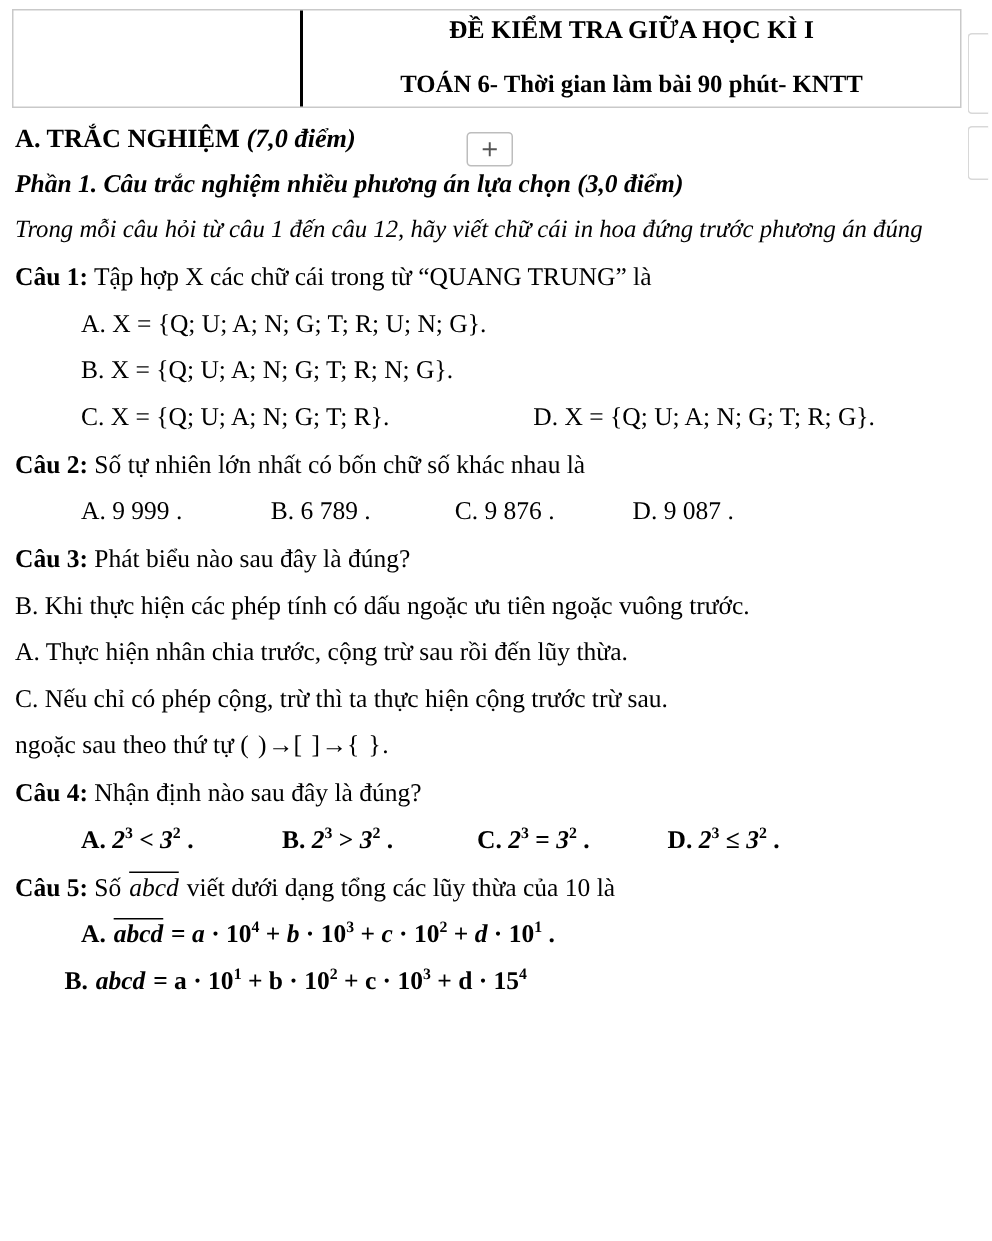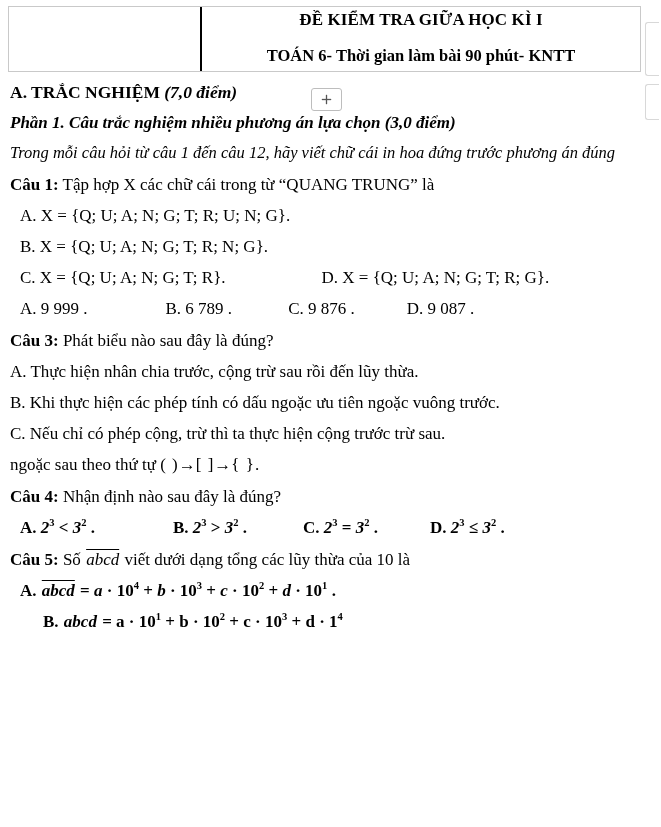--- a/index.html
+++ b/index.html
@@ -137,30 +137,30 @@
   .instr.cont { margin-top: 13px; }
 
   .q-line {
     margin-top: 15px;
     font-size: 17px;
   }
   .q-label { font-weight: bold; }
 
   .opt-line {
     margin-top: 14px;
-    padding-left: 20px;
+    padding-left: 54px;
     font-size: 17px;
   }
   .opt-line.flush {
     padding-left: 10px;
   }
   .opt-inline {
     display: inline-block;
   }
-  .opt-gap-1 { margin-left: 78px; }
+  .opt-gap-1 { margin-left: 59px; }
   .opt-gap-2 { margin-left: 56px; }
   .opt-gap-3 { margin-left: 52px; }
   .opt-gap-4 { margin-left: 52px; }
   .opt-gap-d { margin-left: 96px; }
 
   .math { font-family: "Liberation Serif", "DejaVu Serif", serif; font-weight: bold; }
   .mit { font-style: italic; }
   .ovl {
     text-decoration: overline;
     font-style: italic;
@@ -213,31 +213,32 @@
 
     <div class="line part-head"><span>Phần 1. Câu trắc nghiệm nhiều phương án lựa chọn </span><span class="upr">(3,0 điểm)</span></div>
 
     <div class="line instr">Trong mỗi câu hỏi từ câu 1 đến câu 12, hãy viết chữ cái in hoa đứng trước phương án đúng</div>
 
     <div class="line q-line"><span class="q-label">Câu 1:</span><span> Tập hợp X các chữ cái trong từ “QUANG TRUNG” là</span></div>
     <div class="line opt-line">A. X = {Q; U; A; N; G; T; R; U; N; G}.</div>
     <div class="line opt-line">B. X = {Q; U; A; N; G; T; R; N; G}.</div>
     <div class="line opt-line"><span class="opt-inline">C. X = {Q; U; A; N; G; T; R}.</span><span class="opt-inline opt-gap-d">D. X = {Q; U; A; N; G; T; R; G}.</span></div>
 
+    <div class="line q-line"><span class="q-label">Câu 2:</span><span> Số tự nhiên lớn nhất có bốn chữ số khác nhau là</span></div>
     <div class="line opt-line"><span class="opt-inline">A. 9 999 .</span><span class="opt-inline opt-gap-1">B. 6 789 .</span><span class="opt-inline opt-gap-2">C. 9 876 .</span><span class="opt-inline opt-gap-3">D. 9 087 .</span></div>
 
     <div class="line q-line"><span class="q-label">Câu 3:</span><span> Phát biểu nào sau đây là đúng?</span></div>
+    <div class="line opt-line flush">B. Khi thực hiện các phép tính có dấu ngoặc ưu tiên ngoặc vuông trước.</div>
     <div class="line opt-line flush">A. Thực hiện nhân chia trước, cộng trừ sau rồi đến lũy thừa.</div>
-    <div class="line opt-line flush">B. Khi thực hiện các phép tính có dấu ngoặc ưu tiên ngoặc vuông trước.</div>
     <div class="line opt-line flush">C. Nếu chỉ có phép cộng, trừ thì ta thực hiện cộng trước trừ sau.</div>
     <div class="line opt-line flush"><span>ngoặc sau theo thứ tự </span><span class="brk">( )</span><span>→</span><span class="brk">[ ]</span><span>→</span><span class="brk">{ }</span><span>.</span></div>
 
     <div class="line q-line"><span class="q-label">Câu 4:</span><span> Nhận định nào sau đây là đúng?</span></div>
     <div class="line opt-line math"><span class="opt-inline"><span>A. </span><span class="mit">2</span><sup>3</sup><span> &lt; </span><span class="mit">3</span><sup>2</sup><span> .</span></span><span class="opt-inline opt-gap-1"><span>B. </span><span class="mit">2</span><sup>3</sup><span> &gt; </span><span class="mit">3</span><sup>2</sup><span> .</span></span><span class="opt-inline opt-gap-2"><span>C. </span><span class="mit">2</span><sup>3</sup><span> = </span><span class="mit">3</span><sup>2</sup><span> .</span></span><span class="opt-inline opt-gap-4"><span>D. </span><span class="mit">2</span><sup>3</sup><span> ≤ </span><span class="mit">3</span><sup>2</sup><span> .</span></span></div>
 
     <div class="line q-line"><span class="q-label">Câu 5:</span><span> Số </span><span class="ovl">abcd</span><span> viết dưới dạng tổng các lũy thừa của 10 là</span></div>
 
     <div class="line opt-line math"><span>A. </span><span class="ovl">abcd</span><span> = </span><span class="mit">a</span><span> · </span><span>10</span><sup>4</sup><span> + </span><span class="mit">b</span><span> · </span><span>10</span><sup>3</sup><span> + </span><span class="mit">c</span><span> · </span><span>10</span><sup>2</sup><span> + </span><span class="mit">d</span><span> · </span><span>10</span><sup>1</sup><span> .</span></div>
 
-    <div class="line clipped math"><span>B. </span><span class="ovl">abcd</span><span> = </span><span>a · 10</span><sup>1</sup><span> + </span><span>b · 10</span><sup>2</sup><span> + </span><span>c · 10</span><sup>3</sup><span> + </span><span>d · 1</span><sup>4</sup></div>
+    <div class="line clipped math"><span>B. </span><span class="ovl">abcd</span><span> = </span><span>a · 10</span><sup>1</sup><span> + </span><span>b · 10</span><sup>2</sup><span> + </span><span>c · 10</span><sup>3</sup><span> + </span><span>d · 15</span><sup>4</sup></div>
 
   </div>
 </div>
 
 </body></html>

